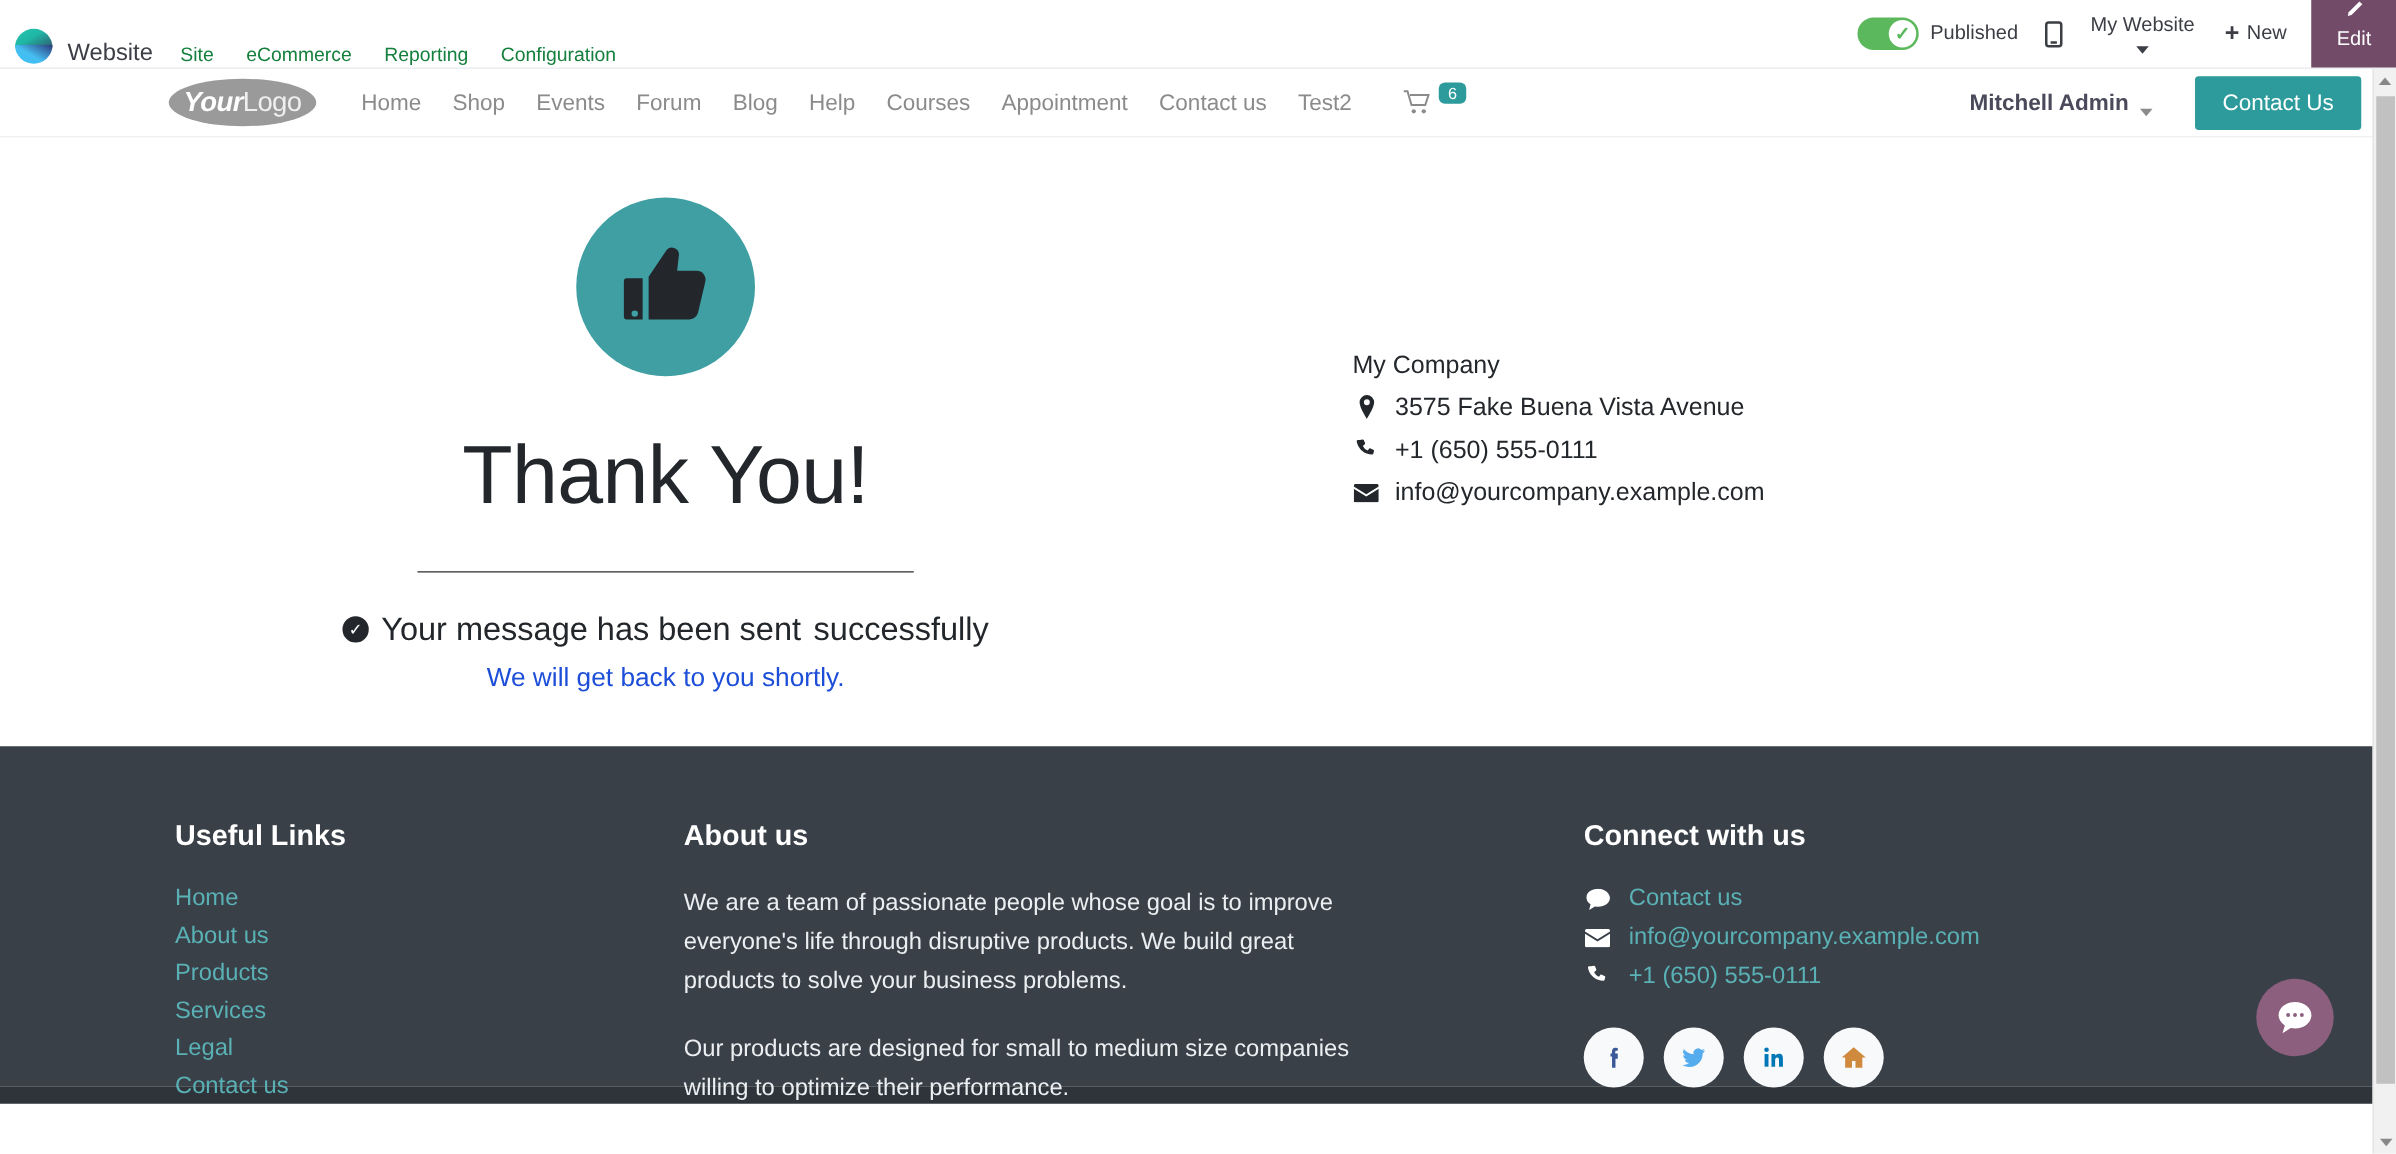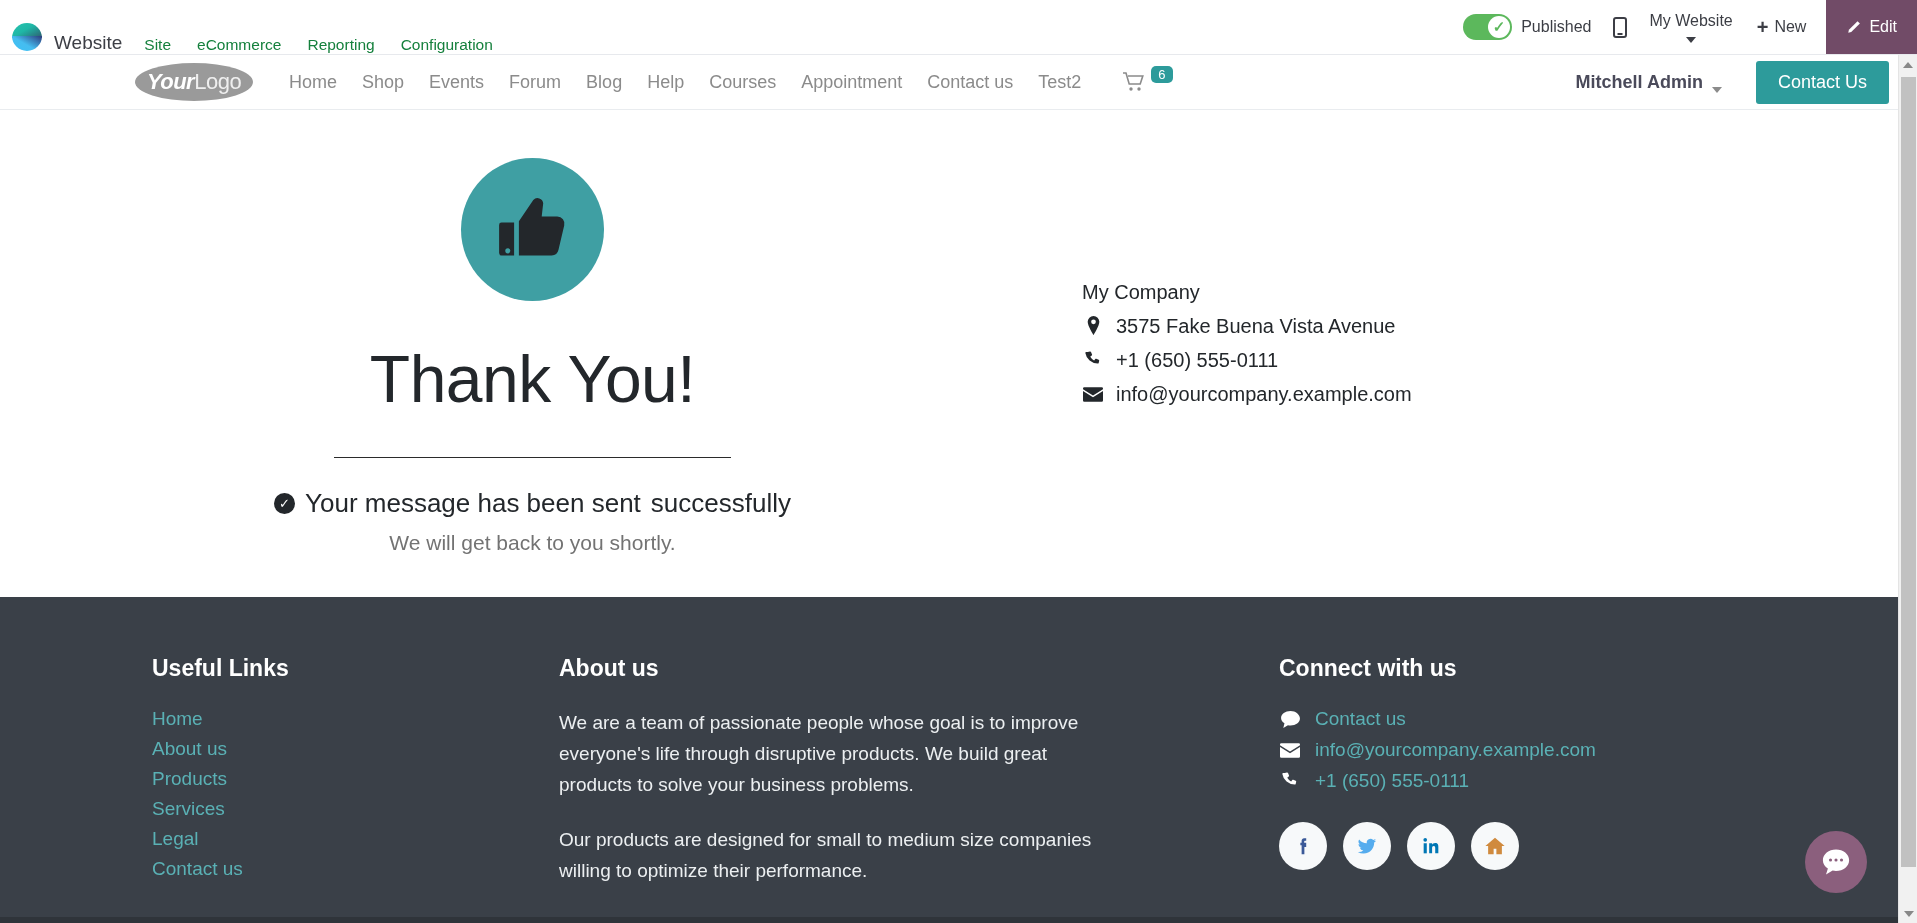--- a/index.html
+++ b/index.html
@@ -136,20 +136,21 @@
   .edit-btn {
     background: #714b67;
     color: #ffffff;
     height: 100%;
     display: flex;
     align-items: center;
     gap: 8px;
     padding: 0 20px;
     font-size: 16px;
     white-space: nowrap;
+    flex-direction: column;
   }
   .pencil-svg { width: 15px; height: 15px; }
 
   
   .site-nav {
     height: 55px;
     background: #ffffff;
     border-bottom: 1px solid #e9ecef;
     display: flex;
     align-items: center;
@@ -281,21 +282,21 @@
     font-size: 13px;
     display: inline-flex;
     align-items: center;
     justify-content: center;
     line-height: 1;
   }
   .sent-line b { font-weight: normal; }
   .sub-line {
     margin-top: 12px;
     font-size: 21px;
-    color: #737373;
+    color: #1d4ed8;
   }
   .company-col {
     padding-top: 172px;
     padding-left: 17px;
     font-size: 20px;
     color: #23272b;
     line-height: 1.0;
   }
   .company-name { margin-bottom: 14px; font-size: 20px; }
   .company-row {
@@ -309,22 +310,22 @@
     width: 22px;
     display: flex;
     justify-content: center;
     flex: 0 0 22px;
   }
   .company-row svg { fill: #23272b; }
 
   
   .footer {
     background: #3a4048;
-    height: 320px;
-    padding: 58px 0 0 12px;
+    height: 272px;
+    padding: 58px 0 0 0;
     display: flex;
     position: relative;
   }
   .f-col-links { width: 272px; padding-left: 140px; }
   .f-col-about { width: 830px; padding-left: 275px; }
   .f-col-connect { padding-left: 165px; }
   .f-head {
     color: #ffffff;
     font-size: 23px;
     font-weight: bold;

